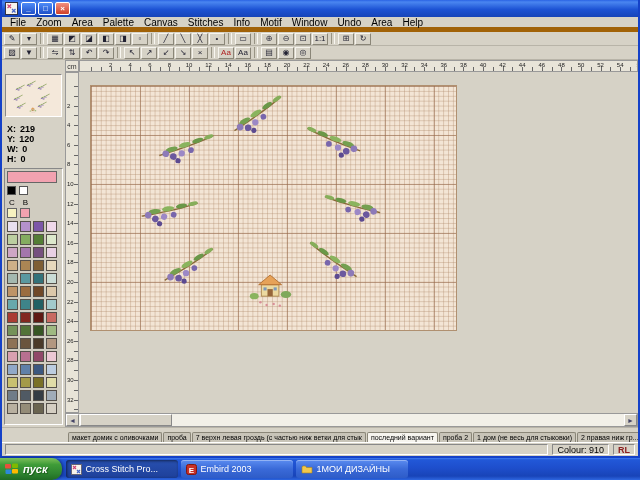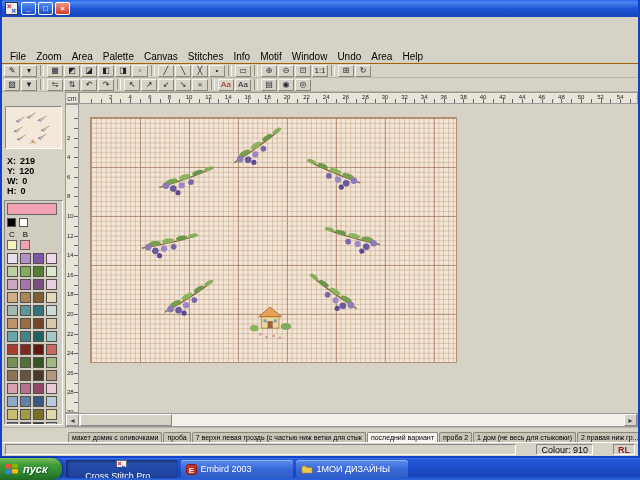--- a/index.html
+++ b/index.html
@@ -13,22 +13,22 @@
   .titlebar { height:17px; flex:none; display:flex; align-items:center; gap:3px; padding:0 3px;
               background:linear-gradient(180deg,#2A63E4 0%,#4A86F0 12%,#1D53D4 55%,#1644B8 100%); }
   .title-text { flex:1; color:#fff; font-size:10px; font-weight:bold; white-space:nowrap; overflow:hidden;
                 text-shadow:1px 1px 1px #00217A; }
   .win-btns { display:flex; gap:2px; }
   .wbtn { width:15px; height:13px; border-radius:2px; border:1px solid #fff; color:#fff; font-size:8px;
           font-weight:bold; display:flex; align-items:center; justify-content:center; line-height:1; }
   .wbtn.min,.wbtn.max { background:linear-gradient(#4E8CF8,#2050C8); }
   .wbtn.close { background:linear-gradient(#F09080,#D04028); }
 
-  .menubar { height:15px; flex:none; background:#D6D2C6; border-bottom:1px solid #a16207;
-             display:flex; align-items:center; padding-left:3px;margin-top:32px; }
+  .menubar { height:15px; flex:none; background:#D6D2C6; border-bottom:5px solid #a16207;
+             display:flex; align-items:center; padding-left:3px; }
   .menu-item { font-size:10px; padding:1px 5px; color:#000; white-space:nowrap; }
 
   .toolbar { height:14px; flex:none; background:#D6D2C6; border-bottom:1px solid #B8B4A8;
              display:flex; align-items:center; padding:0 2px; gap:1px; }
   .tbtn { min-width:16px; height:12px; padding:0 1px; font-size:8px; line-height:1; color:#223;
           background:#D6D2C6; border:1px solid; border-color:#F6F4EE #8A8678 #8A8678 #F6F4EE;
           display:flex; align-items:center; justify-content:center; }
   .tsep { width:4px; height:11px; border-left:1px solid #989484; border-right:1px solid #F8F6F0; margin:0 2px; }
 
   
@@ -80,38 +80,38 @@
   .sarrow.right { margin-left:auto; }
   .sthumb { width:92px; margin:0 1px; background:#D6D2C6; border:1px solid; border-color:#FFF #888 #888 #FFF; }
 
   
   .tabbar { height:15px; flex:none; background:#D6D2C6; border-top:1px solid #B8B4A8;
             display:flex; align-items:flex-end; gap:1px; padding-left:66px; overflow:hidden; }
   .tab { flex:none; font-size:7px; color:#000; padding:1px 3px; background:#C8C4B8;
          border:1px solid #8A8678; border-bottom:none; border-radius:2px 2px 0 0; white-space:nowrap; }
   .tab.active { background:#F6F4EE; }
   .statusbar { height:14px; flex:none; background:#D6D2C6; border-top:1px solid #FFF;
-               display:flex; align-items:center; gap:20px; padding:0 3px; }
+               display:flex; align-items:center; gap:4px; padding:0 3px; }
   .status-fill { flex:1; height:11px; border:1px solid; border-color:#888 #FFF #FFF #888; }
   .status-cell { font-size:9px; color:#000; height:11px; line-height:10px; padding:0 4px;
                  border:1px solid; border-color:#888 #FFF #FFF #888; background:#D6D2C6; white-space:nowrap; }
   .status-cell.rl { color:#8B2020; font-weight:bold; }
 
   
   .taskbar { position:absolute; left:0; right:0; bottom:0; height:22px; display:flex; align-items:stretch;
              background:linear-gradient(180deg,#3E7CF0 0%,#2258D8 8%,#1E4ECC 45%,#1844B8 82%,#2E66E0 100%); }
   .startbtn { flex:none; display:flex; align-items:center; gap:4px; padding:0 14px 0 5px;
               color:#fff; font-size:11px; font-weight:bold; font-style:italic; text-shadow:1px 1px 1px #1A5A1A;
               background:linear-gradient(180deg,#7CBF5A 0%,#3F9C38 30%,#2E8430 70%,#1F6B24 100%);
               border-radius:0 10px 10px 0; box-shadow:1px 0 3px rgba(0,0,0,.45); }
   .tasks { flex:1; display:flex; gap:3px; padding:2px 4px; overflow:hidden; }
   .taskbtn { flex:none; width:112px; display:flex; align-items:center; gap:4px; padding:0 5px;
              color:#fff; font-size:9px; white-space:nowrap; overflow:hidden; border-radius:3px;
              background:linear-gradient(180deg,#5B8CF0,#3A6AD8 50%,#2E5CC8); box-shadow:inset 0 1px 0 rgba(255,255,255,.35); }
-  .taskbtn.active { background:linear-gradient(180deg,#2850B0,#1E409A); box-shadow:inset 1px 1px 3px rgba(0,0,0,.55);flex-direction:column; }
+  .taskbtn.active { background:linear-gradient(180deg,#2850B0,#1E409A); box-shadow:inset 1px 1px 3px rgba(0,0,0,.55); }
   .tlabel { overflow:hidden; text-overflow:ellipsis; }
   .tray { flex:none; display:flex; align-items:center; gap:5px; padding:0 8px 0 10px; color:#fff; font-size:10px;
           background:linear-gradient(180deg,#34A5F0 0%,#1690E0 50%,#0E7CC8 100%);
           border-left:1px solid #0A5CA8; box-shadow:inset 2px 0 3px rgba(0,0,0,.3); }
 </style>
 </head>
 <body>
 
 <div class="screen">
   <div class="window">

